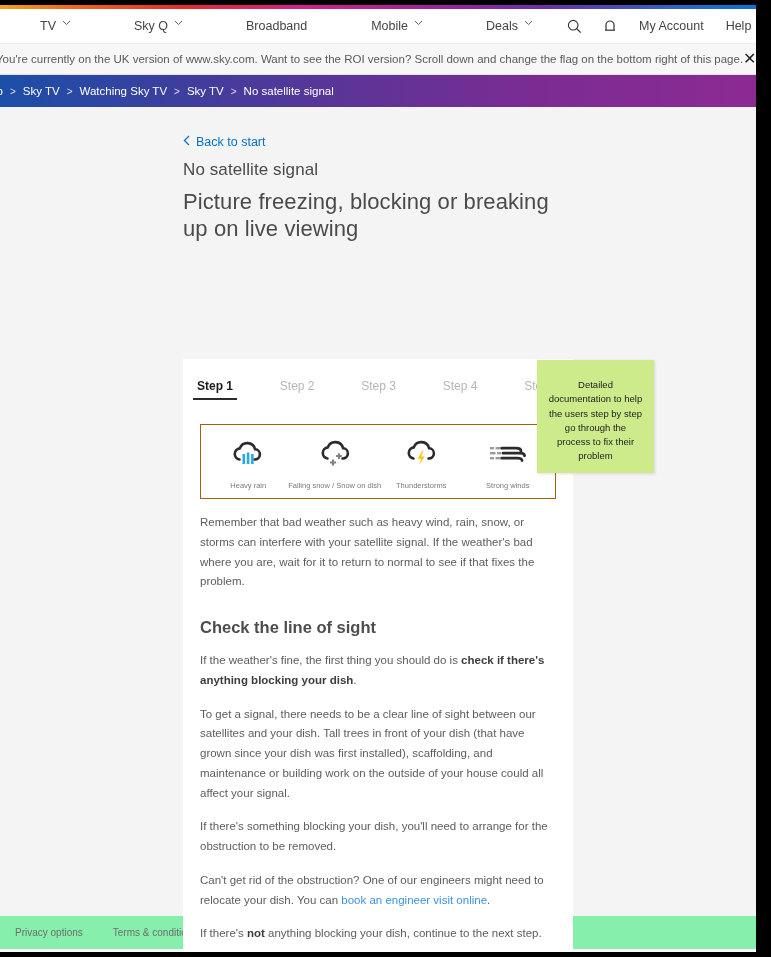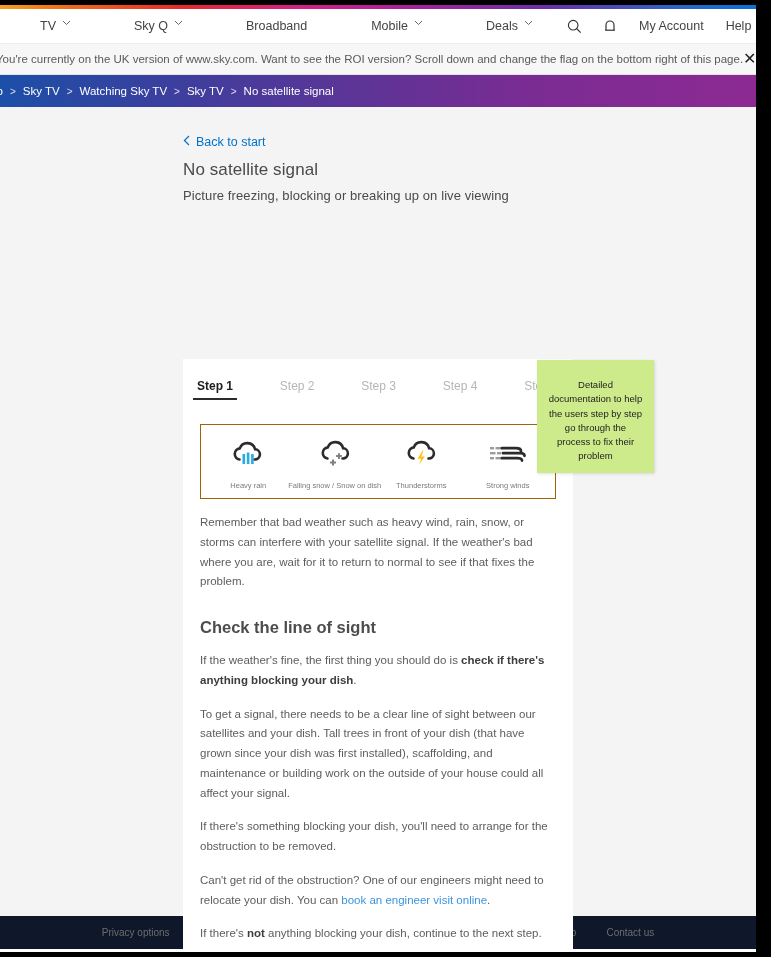--- a/index.html
+++ b/index.html
@@ -126,21 +126,21 @@
   .back-chevron { display:block; }
 
   .kicker {
     font-size: 17px;
     color: #4a4a4a;
     font-weight: 400;
     margin-top: 11px;
     letter-spacing: 0.1px;
   }
   .page-title {
-    font-size: 13px;
+    font-size: 22px;
     color: #4a4a4a;
     font-weight: 400;
     line-height: 1.24;
     margin-top: 8px;
     letter-spacing: 0.1px;
   }
 
   
   .card {
     position: absolute;
@@ -233,25 +233,24 @@
     font-size: 9.5px;
     color: #222;
     line-height: 1.5;
     text-align: center;
     padding: 18px 10px 0 10px;
     z-index: 20;
   }
 
   
   .footer {
-    background: #0f172a;
+    background: #86efac;
     height: 33px;
     display: flex;
     align-items: center;
-    justify-content: center;
     gap: 0;
   }
   .footer-link {
     font-size: 10px;
     color: #6d6d6d;
     padding: 0 15px;
     white-space: nowrap;
     cursor: pointer;
   }
 </style>

